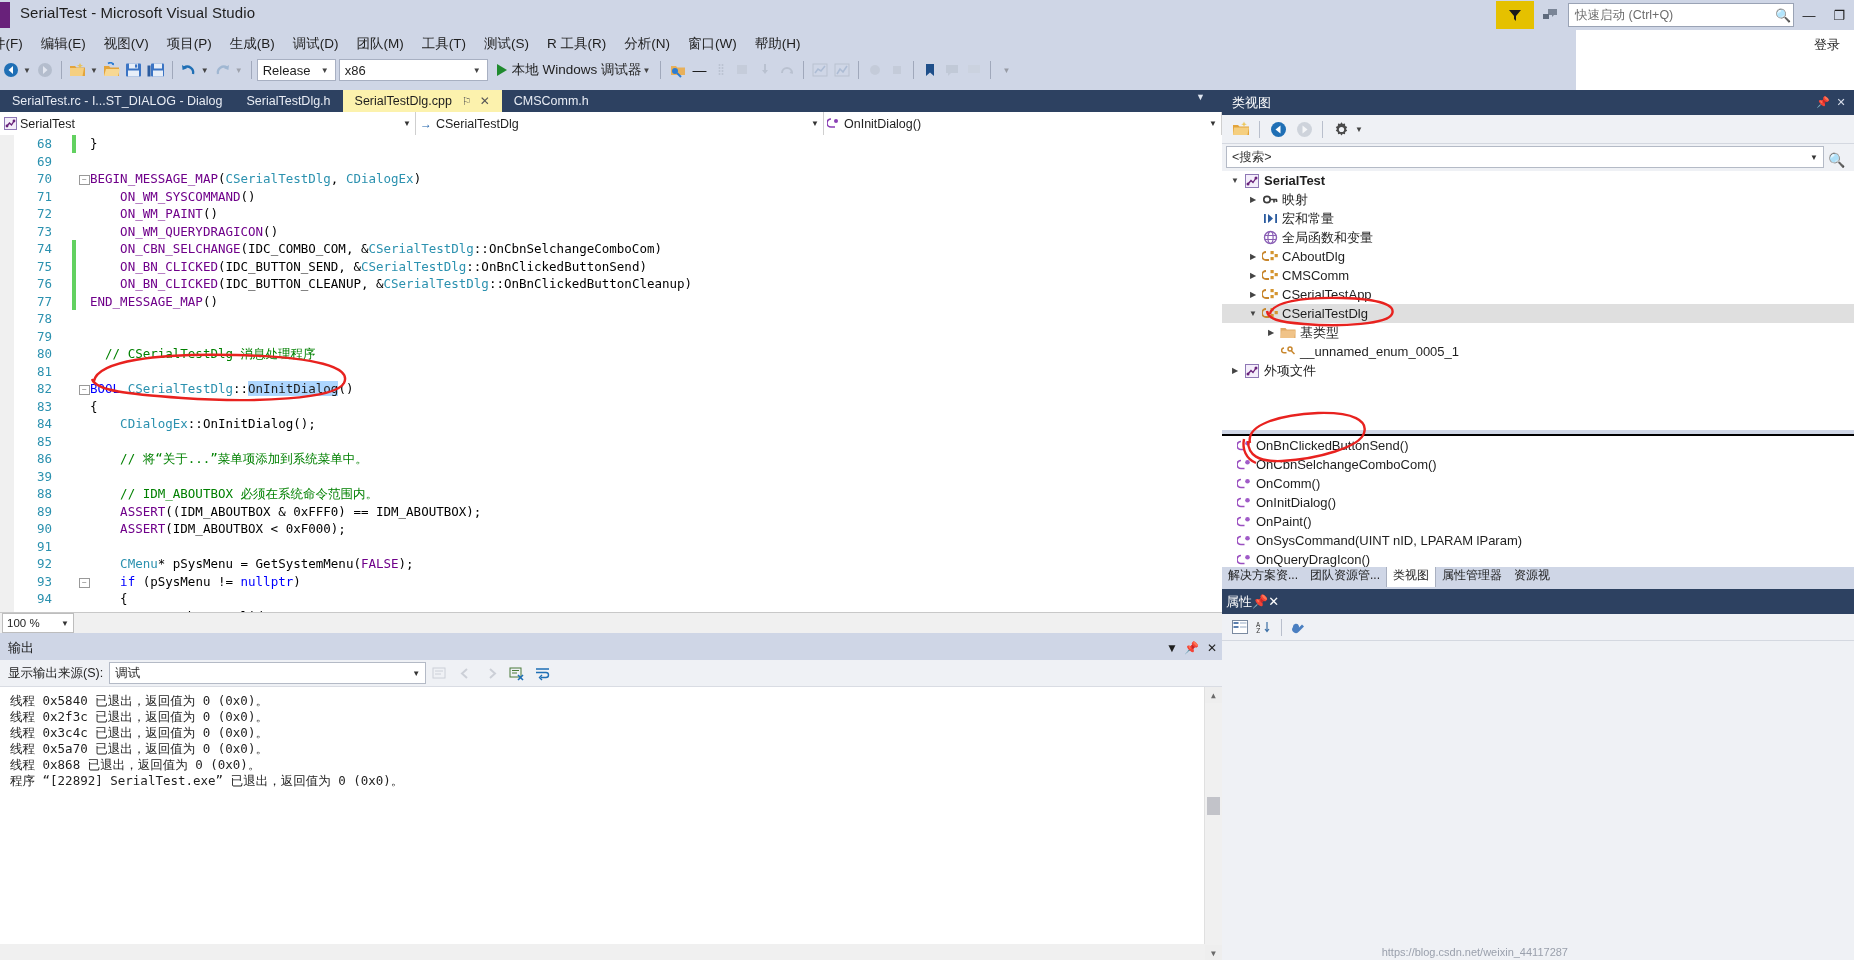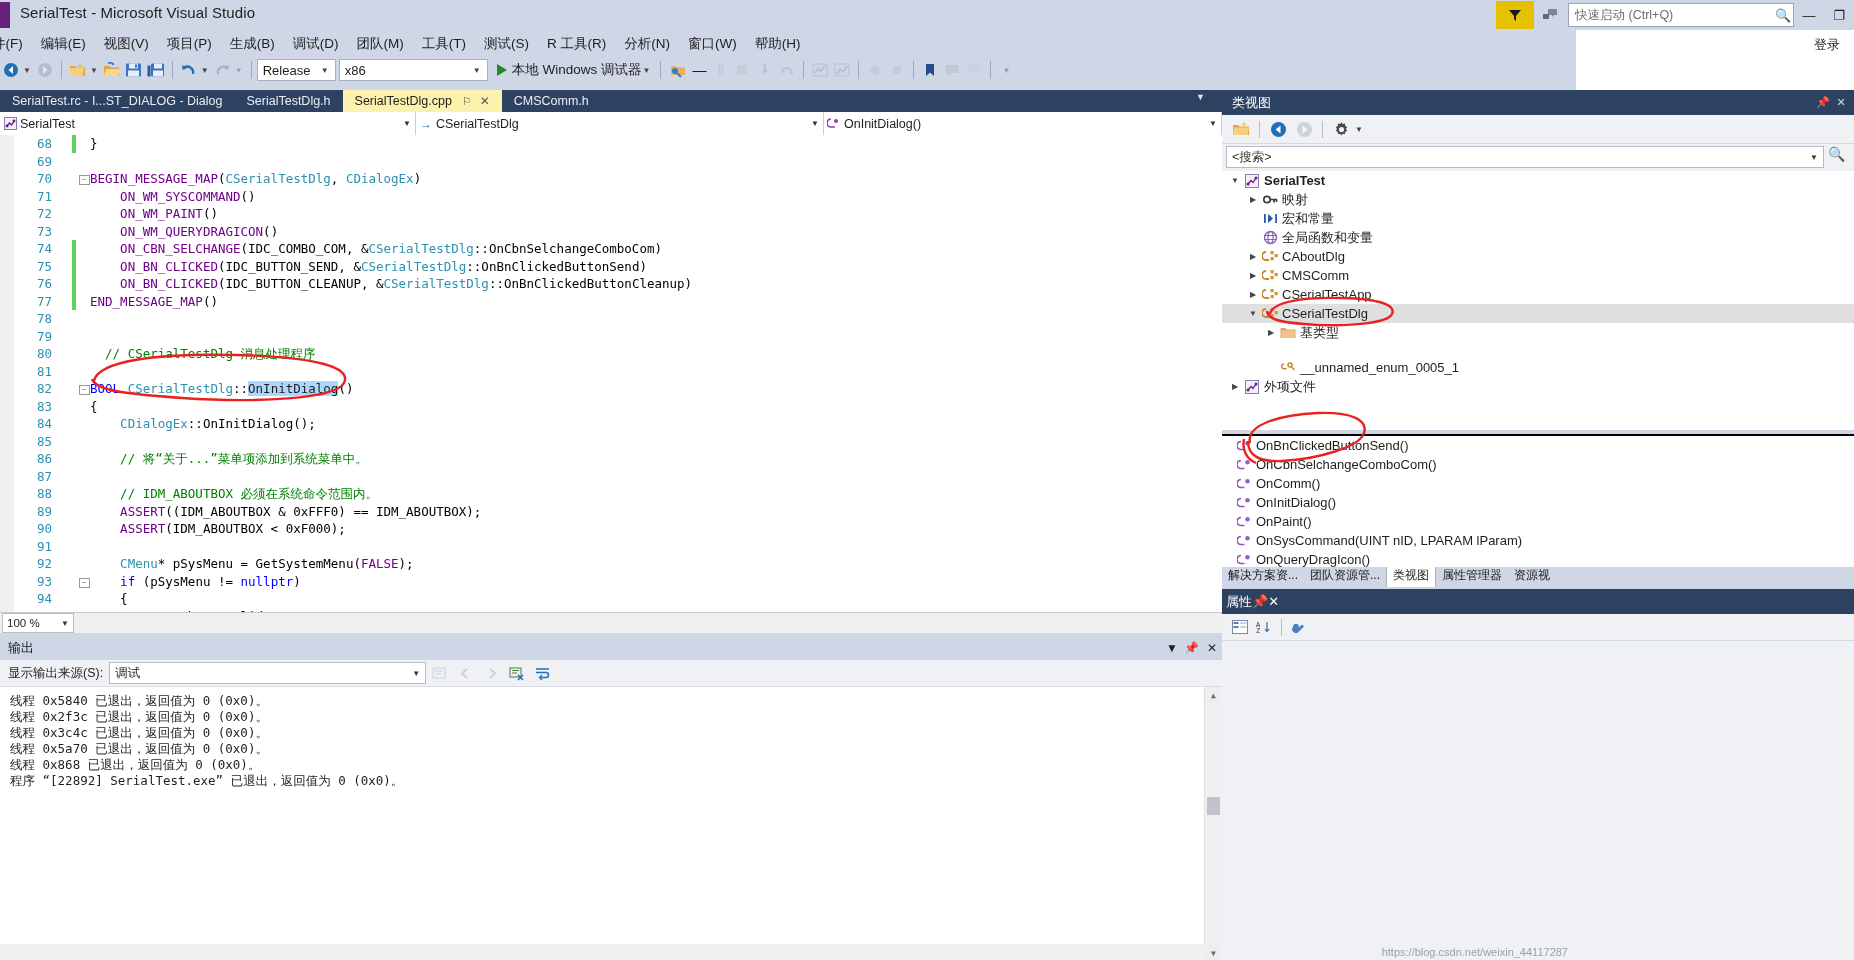--- a/index.html
+++ b/index.html
@@ -97,21 +97,21 @@
   .zoomcombo .zc{margin-left:auto;font-size:8px;padding:0 4px;color:#333;}
 
   
   .rightcol{position:absolute;left:1222px;top:90px;width:632px;height:870px;background:#cfd6e6;}
   .panelhdr{height:25px;background:#2d4161;display:flex;align-items:center;color:#fff;font-size:13px;padding:0 4px;}
   .panelhdr .pt{flex:1;padding-left:6px;}
   .panelhdr .pi{width:18px;text-align:center;font-size:11px;color:#d8deea;}
   .cvtools{height:28px;background:#eff1f5;display:flex;align-items:center;padding-left:6px;border-bottom:1px solid #d4d8e0;}
   .cvtools .t{width:26px;height:22px;display:flex;align-items:center;justify-content:center;}
   .vsep{width:1px;height:17px;background:#b9bfcc;margin:0 5px;}
-  .cvsearch{height:22px;background:#eff1f5;display:flex;align-items:flex-start;padding:2px 4px 3px 4px;}
+  .cvsearch{height:22px;background:#eff1f5;display:flex;align-items:flex-end;padding:2px 4px 3px 4px;}
   .cvsearch .box{flex:1;height:20px;background:#fff;border:1px solid #b4bac6;display:flex;align-items:center;font-size:12.5px;padding-left:5px;color:#333;}
   .cvsearch .box .cc2{margin-left:auto;font-size:8px;padding:0 5px;color:#333;}
   .cvsearch .sico{width:26px;text-align:center;color:#1b5fa8;font-size:14px;}
   .cvtree{background:#fff;height:259px;overflow:hidden;position:relative;}
   .trow{height:19px;display:flex;align-items:center;font-size:13px;white-space:nowrap;}
   .trow.sel{background:#dfdfdf;}
   .tw{width:14px;text-align:center;font-size:8px;color:#444;}
   .tico{width:20px;display:flex;align-items:center;justify-content:center;}
   .tlabel{padding-left:2px;}
   .bold{font-weight:bold;}
@@ -423,21 +423,21 @@
         <div class="cline"><span class="gutnum">77</span><span class="chgbar green"></span><span class="fold"></span><span class="ctxt"><span class="mac">END_MESSAGE_MAP</span><span class="pln">()</span></span></div>
         <div class="cline"><span class="gutnum">78</span><span class="chgbar"></span><span class="fold"></span><span class="ctxt"></span></div>
         <div class="cline"><span class="gutnum">79</span><span class="chgbar"></span><span class="fold"></span><span class="ctxt"></span></div>
         <div class="cline"><span class="gutnum">80</span><span class="chgbar"></span><span class="fold"></span><span class="ctxt"><span class="cmt">  // CSerialTestDlg 消息处理程序</span></span></div>
         <div class="cline"><span class="gutnum">81</span><span class="chgbar"></span><span class="fold"></span><span class="ctxt"></span></div>
         <div class="cline"><span class="gutnum">82</span><span class="chgbar"></span><span class="fold"><span style="border:1px solid #999;padding:0 2px;font-size:8px;line-height:8px;display:inline-block;">−</span></span><span class="ctxt"><span class="kw">BOOL</span><span class="pln"> </span><span class="typ">CSerialTestDlg</span><span class="pln">::</span><span class="sel">OnInitDialog</span><span class="pln">()</span></span></div>
         <div class="cline"><span class="gutnum">83</span><span class="chgbar"></span><span class="fold"></span><span class="ctxt"><span class="pln">{</span></span></div>
         <div class="cline"><span class="gutnum">84</span><span class="chgbar"></span><span class="fold"></span><span class="ctxt"><span class="pln">    </span><span class="typ">CDialogEx</span><span class="pln">::OnInitDialog();</span></span></div>
         <div class="cline"><span class="gutnum">85</span><span class="chgbar"></span><span class="fold"></span><span class="ctxt"></span></div>
         <div class="cline"><span class="gutnum">86</span><span class="chgbar"></span><span class="fold"></span><span class="ctxt"><span class="cmt">    // 将“关于...”菜单项添加到系统菜单中。</span></span></div>
-        <div class="cline"><span class="gutnum">87</span><span class="chgbar"></span><span class="fold"></span><span class="ctxt"></span></div>
+        <div class="cline"><span class="gutnum">39</span><span class="chgbar"></span><span class="fold"></span><span class="ctxt"></span></div>
         <div class="cline"><span class="gutnum">88</span><span class="chgbar"></span><span class="fold"></span><span class="ctxt"><span class="cmt">    // IDM_ABOUTBOX 必须在系统命令范围内。</span></span></div>
         <div class="cline"><span class="gutnum">89</span><span class="chgbar"></span><span class="fold"></span><span class="ctxt"><span class="pln">    </span><span class="mac">ASSERT</span><span class="pln">((IDM_ABOUTBOX &amp; </span><span class="pln">0xFFF0</span><span class="pln">) == IDM_ABOUTBOX);</span></span></div>
         <div class="cline"><span class="gutnum">90</span><span class="chgbar"></span><span class="fold"></span><span class="ctxt"><span class="pln">    </span><span class="mac">ASSERT</span><span class="pln">(IDM_ABOUTBOX &lt; </span><span class="pln">0xF000</span><span class="pln">);</span></span></div>
         <div class="cline"><span class="gutnum">91</span><span class="chgbar"></span><span class="fold"></span><span class="ctxt"></span></div>
         <div class="cline"><span class="gutnum">92</span><span class="chgbar"></span><span class="fold"></span><span class="ctxt"><span class="pln">    </span><span class="typ">CMenu</span><span class="pln">* pSysMenu = GetSystemMenu(</span><span class="mac">FALSE</span><span class="pln">);</span></span></div>
         <div class="cline"><span class="gutnum">93</span><span class="chgbar"></span><span class="fold"><span style="border:1px solid #999;padding:0 2px;font-size:8px;line-height:8px;display:inline-block;">−</span></span><span class="ctxt"><span class="pln">    </span><span class="kw">if</span><span class="pln"> (pSysMenu != </span><span class="kw">nullptr</span><span class="pln">)</span></span></div>
         <div class="cline"><span class="gutnum">94</span><span class="chgbar"></span><span class="fold"></span><span class="ctxt"><span class="pln">    {</span></span></div>
         <div class="cline"><span class="gutnum">95</span><span class="chgbar"></span><span class="fold"></span><span class="ctxt"><span class="pln">        </span><span class="kw">BOOL</span><span class="pln"> bNameValid;</span></span></div>
       </div>
   </div>
@@ -663,21 +663,21 @@
         <div class="trow" style="padding-left: 42px;">
           <span class="tw">▶</span>
           <span class="tico">
             <svg width="16" height="13" viewBox="0 0 16 13">
               <path d="M0.5 2 h5 l1.3 1.5 H15.5 V12 H0.5 Z" fill="#e0a964"></path>
               <path d="M1.5 4.5 h14 l-1.4 7.5 H0.5 Z" fill="#f0c388"></path>
             </svg>
           </span>
           <span class="tlabel">基类型</span>
         </div>
-        <div class="trow" style="padding-left: 42px; margin-top: 16px;">
+        <div class="trow" style="padding-left: 42px;">
           <span class="tw"></span>
           <span class="tico">
             <svg width="15" height="13" viewBox="0 0 15 13">
               <path d="M3 3 a2.4 2.4 0 1 0 0 4.8 h2.5" fill="none" stroke="#c8862c" stroke-width="1.5"></path>
               <circle cx="9" cy="4" r="2" fill="none" stroke="#c8862c" stroke-width="1.5"></circle>
               <path d="M10.5 6 l3 3" stroke="#c8862c" stroke-width="1.5"></path>
             </svg>
           </span>
           <span class="tlabel">__unnamed_enum_0005_1</span>
         </div>

